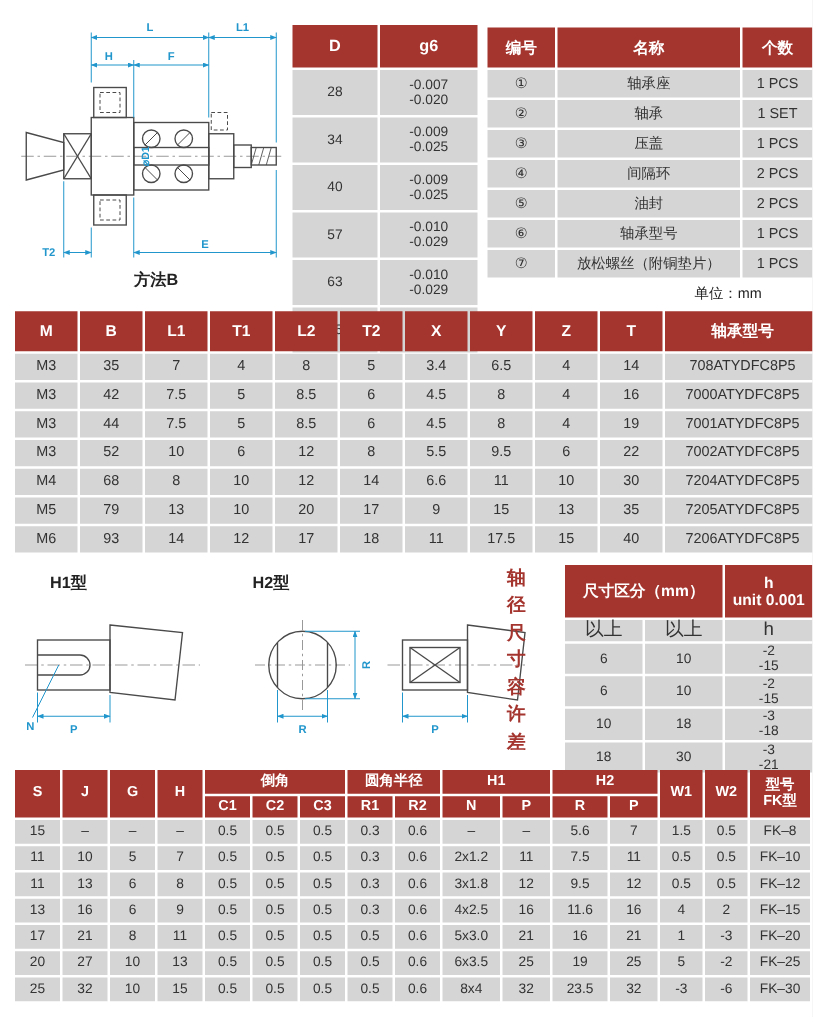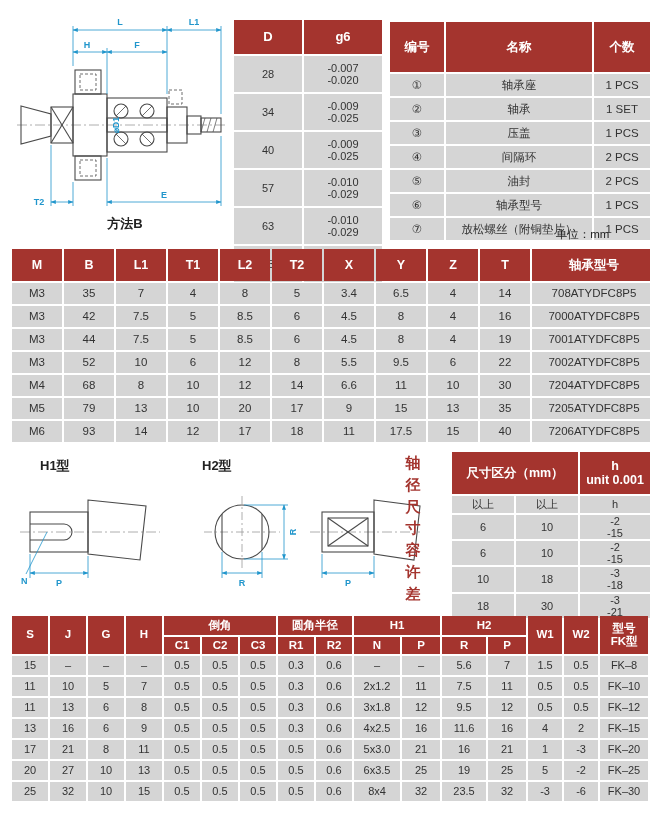--- a/index.html
+++ b/index.html
@@ -15,30 +15,30 @@
     vertical-align:middle;padding:0;white-space:pre-line;line-height:1.15;
   }
   table.tbl td{
     background:#d5d5d5;color:#333;text-align:center;vertical-align:middle;
     padding:0;white-space:pre-line;line-height:1.1;
   }
   
   .dg6 th{height:34px;font-size:13px;}
   .dg6 td{height:36px;font-size:11px;}
   
-  .parts th{height:50px;font-size:12.5px;}
+  .parts th{height:32px;font-size:12.5px;}
   .parts td{height:22px;font-size:11.5px;}
   
   .dims th{height:32px;font-size:12.5px;}
   .dims td{height:21px;font-size:11.5px;}
   
   .tol th{font-size:12px;}
   .tol th.rng{height:42px;font-size:12.5px;}
   .tol td{height:21px;font-size:11px;}
-  .tol td.sub{height:17px;font-size:11px;}
+  .tol td.sub{height:17px;font-size:15px;}
   
   .fk th{font-size:11.5px;}
   .fk tr.r1 th{height:19px;}
   .fk tr.r2 th{height:17px;margin-left:20px;}
   .fk td{height:19px;font-size:11px;}
   .unit-label{font-size:11.5px;color:#222;text-align:center;}
   .caption{font-size:13px;color:#222;text-align:center;font-weight:bold;}
   .side-title{
     width:20px;font-size:15px;font-weight:bold;color:#a4342e;
     word-break:break-all;line-height:1.45;text-align:center;

